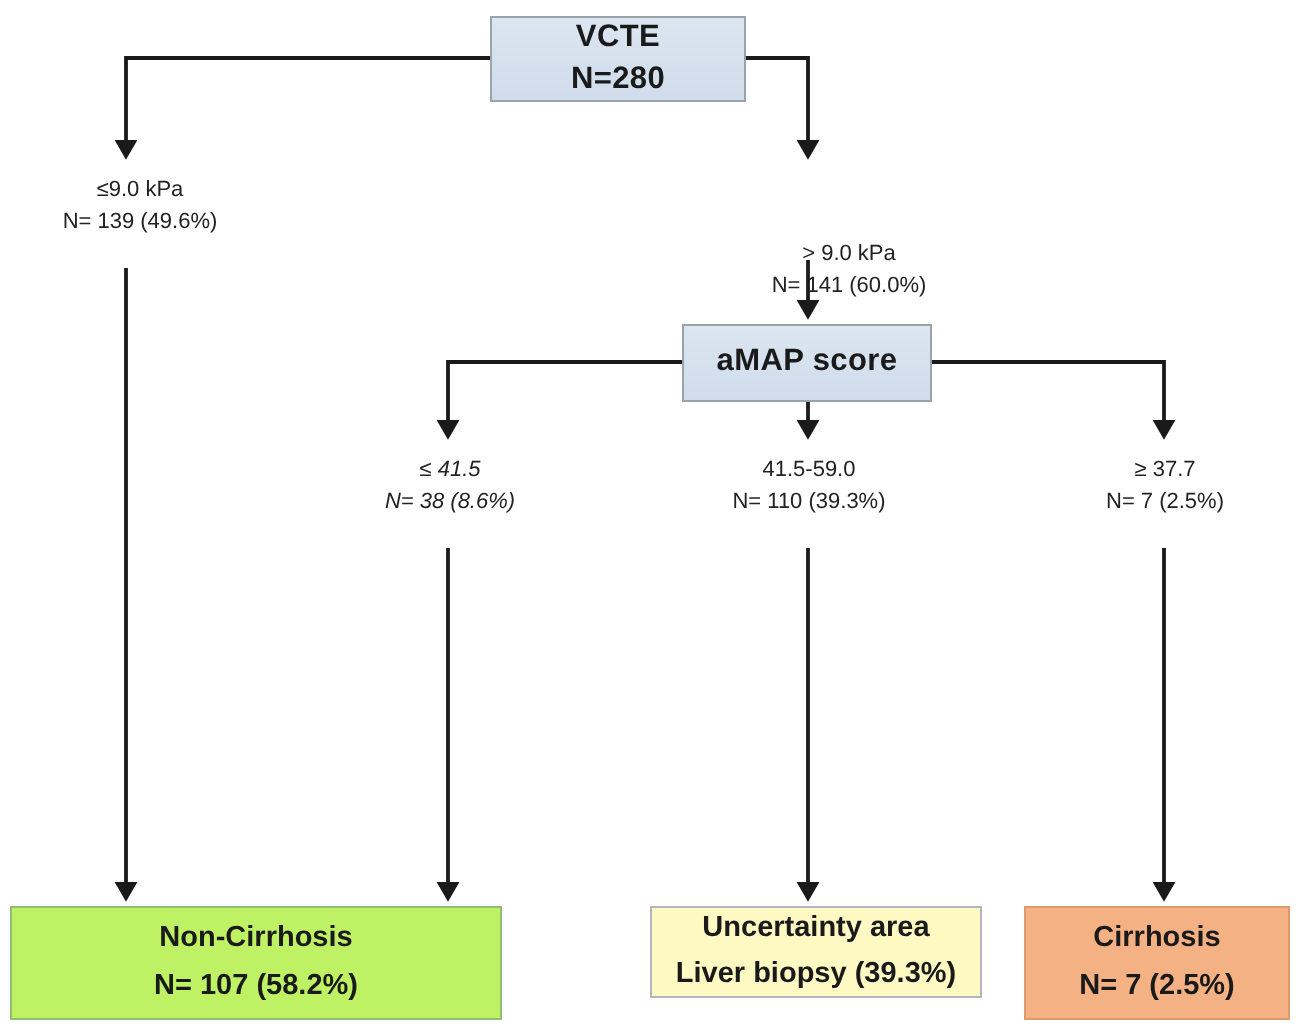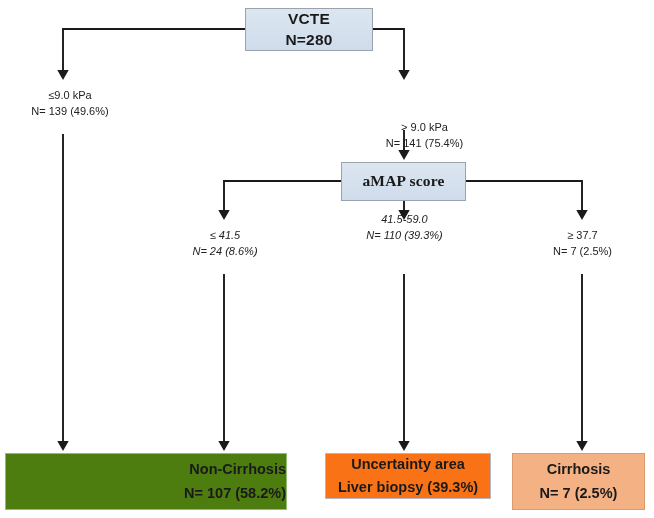--- a/index.html
+++ b/index.html
@@ -42,34 +42,33 @@
     line-height: 1.32;
     white-space: nowrap;
   }
   .node-decision {
     background: linear-gradient(180deg, #dce6f1 0%, #cfdceb 100%);
     background-color: #d6e2ef;
     font-size: 15.5px;
     letter-spacing: 0.2px;
   }
   .node-vcte { left: 245px; top: 8px; width: 128px; height: 43px; }
-  .node-amap { left: 341px; top: 162px; width: 125px; height: 39px; font-family: Liberation Serif, serif; }
+  .node-amap { left: 341px; top: 162px; width: 125px; height: 39px; }
 
   .node-outcome {
     font-size: 14.5px;
   }
   .node-green {
-    left: 5px; top: 453px; width: 282px; height: 57px;
-    background: #4d7c0f;
+    left: 5px; top: 453px; width: 246px; height: 57px;
+    background: #bef264;
     border-color: #8fbf74;
-    align-items: flex-end;
   }
   .node-gray {
     left: 325px; top: 453px; width: 166px; height: 46px;
-    background: #f97316;
+    background: #fef9c3;
     border-color: #b4b4c2;
   }
   .node-orange {
     left: 512px; top: 453px; width: 133px; height: 57px;
     background: #f4b183;
     border-color: #dd9a6b;
     text-align: right;
   }
   .node-green .ln, .node-gray .ln, .node-orange .ln { padding: 2px 0; }
 
@@ -79,21 +78,21 @@
     font-size: 11px;
     color: #222222;
     line-height: 1.45;
     white-space: nowrap;
   }
   .edge-label .ln { display: block; }
 
   .lbl-low   { left: 0px;   top: 88px; width: 140px; }
   .lbl-high  { left: 352px; top: 88px; width: 145px; margin-top: 32px; }
   .lbl-a1    { left: 160px; top: 228px; width: 130px; font-style: italic; }
-  .lbl-a2    { left: 332px; top: 212px; width: 145px; font-style: italic; }
+  .lbl-a2    { left: 332px; top: 228px; width: 145px; }
   .lbl-a3    { left: 520px; top: 228px; width: 125px; }
 </style>
 </head>
 <body>
 
 <div id="flowchart">
 
   <svg id="edges" viewBox="0 0 654 518" width="654" height="518">
     <defs>
       <marker id="arrow" markerWidth="8" markerHeight="8" refX="4.2" refY="3" orient="auto" markerUnits="strokeWidth">
@@ -129,30 +128,30 @@
     <span class="ln">N=280</span>
   </div>
 
   <div class="edge-label lbl-low">
     <span class="ln">≤9.0 kPa</span>
     <span class="ln">N= 139 (49.6%)</span>
   </div>
 
   <div class="edge-label lbl-high">
     <span class="ln">&gt; 9.0 kPa</span>
-    <span class="ln">N= 141 (75.4%)</span>
+    <span class="ln">N= 141 (60.0%)</span>
   </div>
 
   <div class="node node-decision node-amap">
     <span class="ln">aMAP score</span>
   </div>
 
   <div class="edge-label lbl-a1">
     <span class="ln">≤ 41.5</span>
-    <span class="ln">N= 24 (8.6%)</span>
+    <span class="ln">N= 38 (8.6%)</span>
   </div>
 
   <div class="edge-label lbl-a2">
     <span class="ln">41.5-59.0</span>
     <span class="ln">N= 110 (39.3%)</span>
   </div>
 
   <div class="edge-label lbl-a3">
     <span class="ln">≥ 37.7</span>
     <span class="ln">N= 7 (2.5%)</span>

